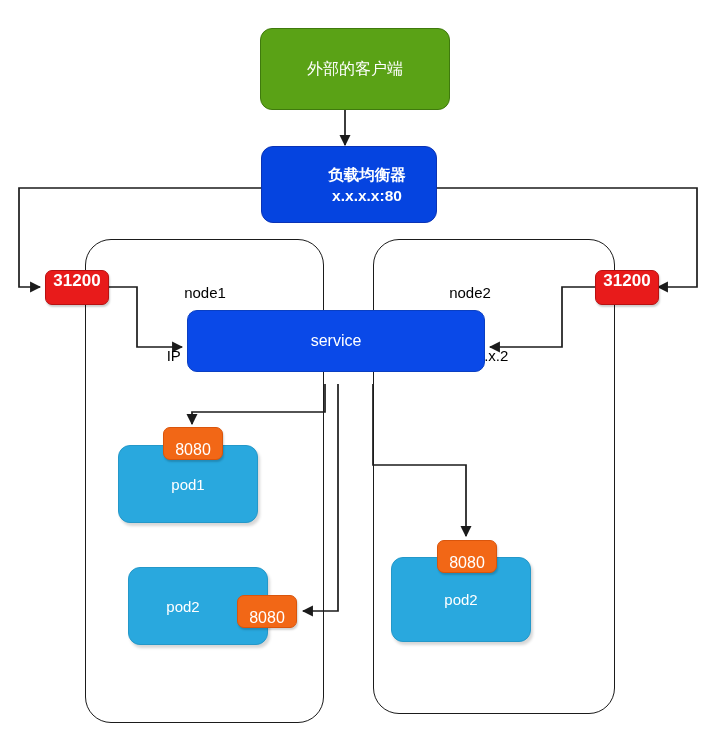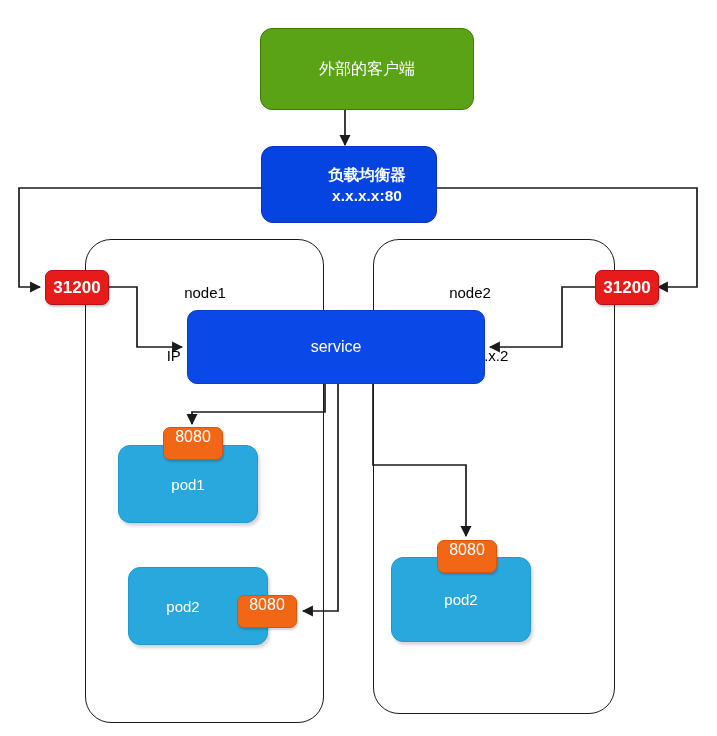--- a/index.html
+++ b/index.html
@@ -82,34 +82,34 @@
   }
   .port-red {
     position: absolute;
     background: #e81b1b;
     border: 1.6px solid #b81111;
     border-radius: 7px;
     color: #ffffff;
     font-size: 17px;
     font-weight: bold;
     display: flex;
-    align-items: center;
+    align-items: flex-start;
     justify-content: center;
     box-shadow: 1px 2px 2px rgba(0,0,0,0.20);
     z-index: 6;
   }
   .port-orange {
     position: absolute;
     background: #f26716;
     border: 1.6px solid #d9550c;
     border-radius: 7px;
     color: #ffffff;
     font-size: 16px;
     display: flex;
-    align-items: flex-start;
+    align-items: flex-end;
     justify-content: center;
     box-shadow: 1px 2px 2px rgba(0,0,0,0.18);
     z-index: 7;
   }
   .lb-l1 { display:block; }
   .lb-l2 { display:block; }
 </style>
 </head>
 <body>
 
@@ -146,30 +146,30 @@
 
   <div class="node-label" style="left:105px; top:240px; width:200px;">
     <div>node1</div>
     <div>IP： x.x.x.1</div>
   </div>
   <div class="node-label" style="left:370px; top:240px; width:200px;">
     <div>node2</div>
     <div>IP： x.x.x.2</div>
   </div>
 
-  <div class="box client-box" style="left:260px; top:28px; width:214px; height:82px;">
+  <div class="box client-box" style="left:260px; top:28px; width:190px; height:82px;">
     <span>外部的客户端</span>
   </div>
 
   <div class="box lb-box" style="left:261px; top:146px; width:176px; height:77px; flex-direction:column;">
     <span class="lb-l1">负载均衡器</span>
     <span class="lb-l2">x.x.x.x:80</span>
   </div>
 
-  <div class="box service-box" style="left:187px; top:310px; width:298px; height:74px;">
+  <div class="box service-box" style="left:187px; top:310px; width:298px; height:62px;">
     <span>service</span>
   </div>
 
   <div class="port-red" style="left:45px; top:270px; width:62px; height:33px;">
     <span>31200</span>
   </div>
 
   <div class="port-red" style="left:595px; top:270px; width:62px; height:33px;">
     <span>31200</span>
   </div>

